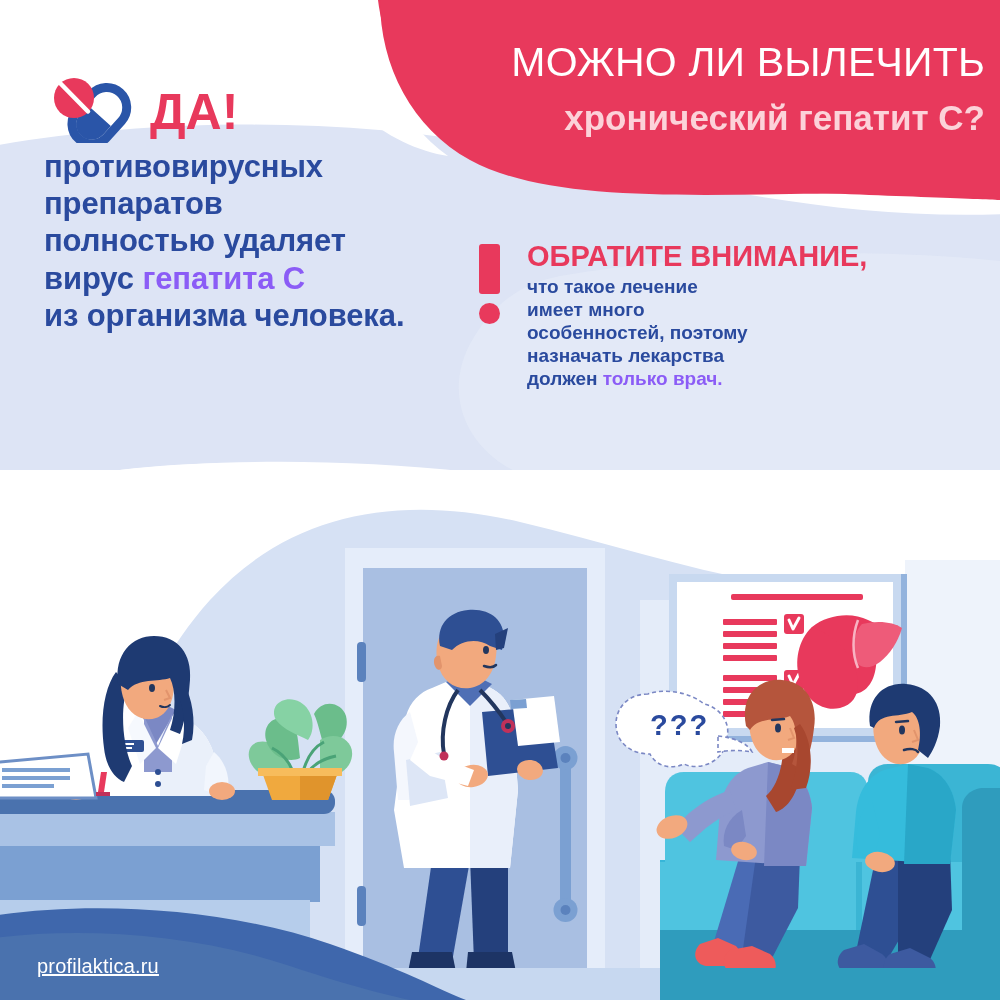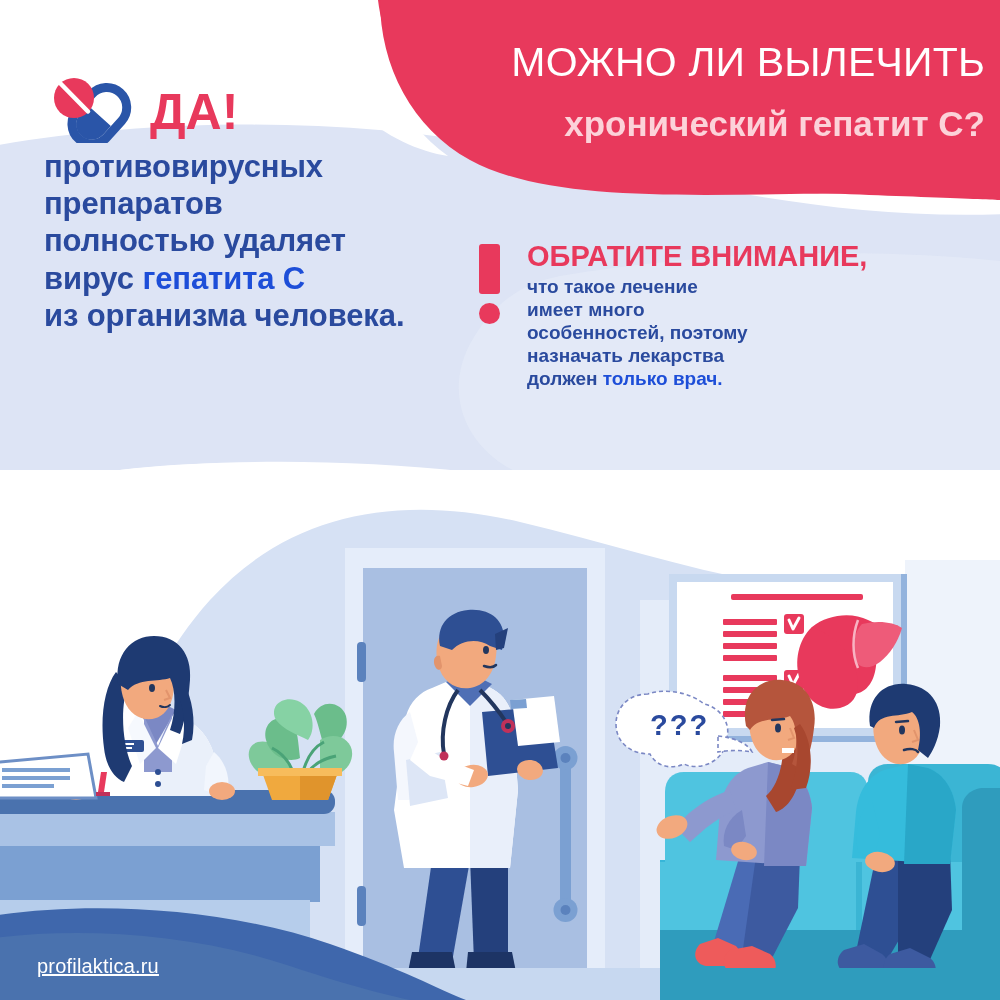--- a/index.html
+++ b/index.html
@@ -18,35 +18,35 @@
   .hdr-wrap{
     position:absolute; left:455px; top:42px; width:530px;
     text-align:right; z-index:40;
   }
   .hdr-line1{
     font-size:41px; font-weight:normal; color:#ffffff;
     letter-spacing:.2px; line-height:1.0; white-space:nowrap;
   }
   .hdr-line2{
     font-size:35px; font-weight:bold; color:#fcd2d9;
-    line-height:1.18; margin-top:20px; white-space:nowrap;
+    line-height:1.18; margin-top:14px; white-space:nowrap;
   }
 
   .yes-wrap{ position:absolute; left:44px; top:74px; width:420px; z-index:40; }
   .yes-row{ display:flex; align-items:center; gap:10px; height:72px; }
   .yes-icon{ width:96px; height:66px; flex:0 0 auto; }
   .yes-word{
     font-size:50px; font-weight:bold; color:#e8395c; line-height:1;
     position:relative; top:2px;
   }
   .yes-body{
     font-size:31px; font-weight:bold; color:#2a4a9e;
     line-height:1.20; margin-top:2px; letter-spacing:-.1px;
   }
-  .accent-red{ color:#1d4ed8;margin-top:32px; }
+  .accent-red{ color:#8b5cf6;margin-top:32px; }
 
   .note-wrap{ position:absolute; left:479px; top:240px; width:470px; z-index:40; }
   .note-excl{ position:absolute; left:0; top:4px; width:26px; }
   .note-excl-bar{
     width:21px; height:50px; background:#e8395c;
     border-radius:3px;
   }
   .note-excl-dot{
     width:21px; height:21px; border-radius:50%;
     background:#e8395c; margin-top:9px;

